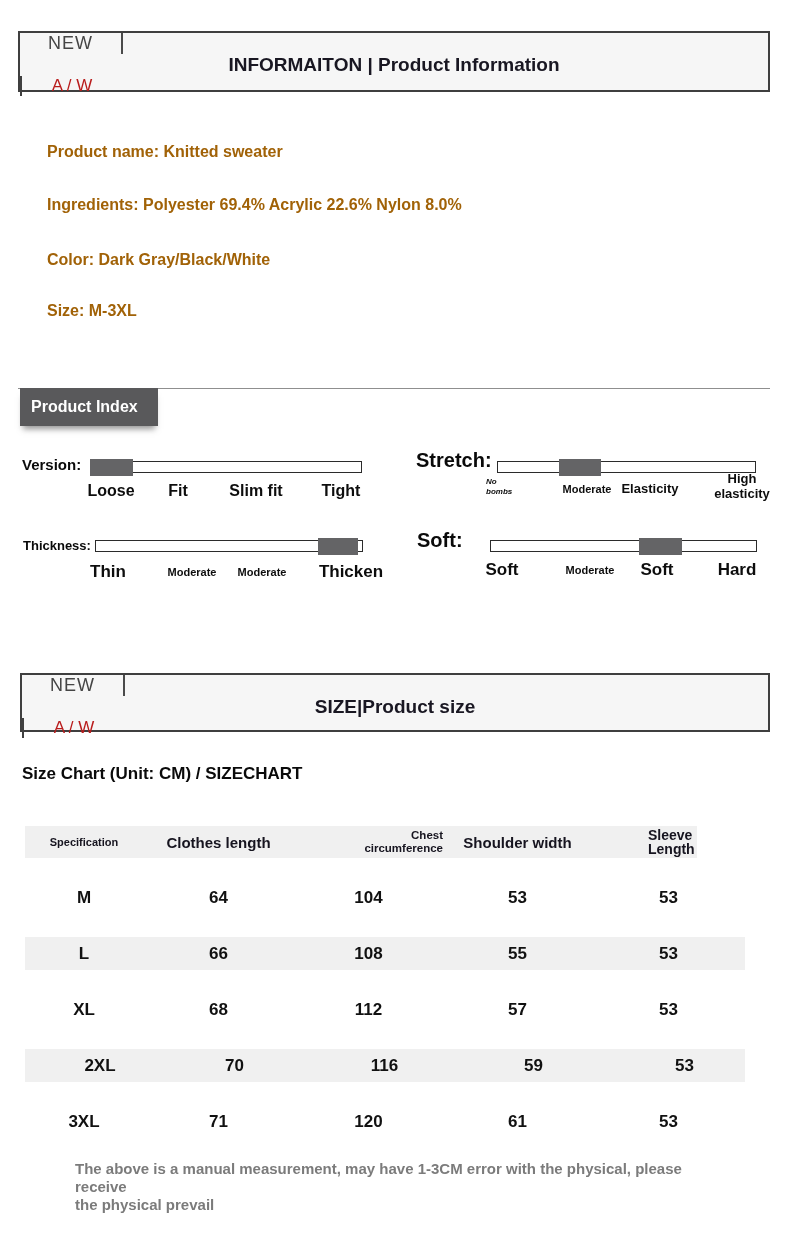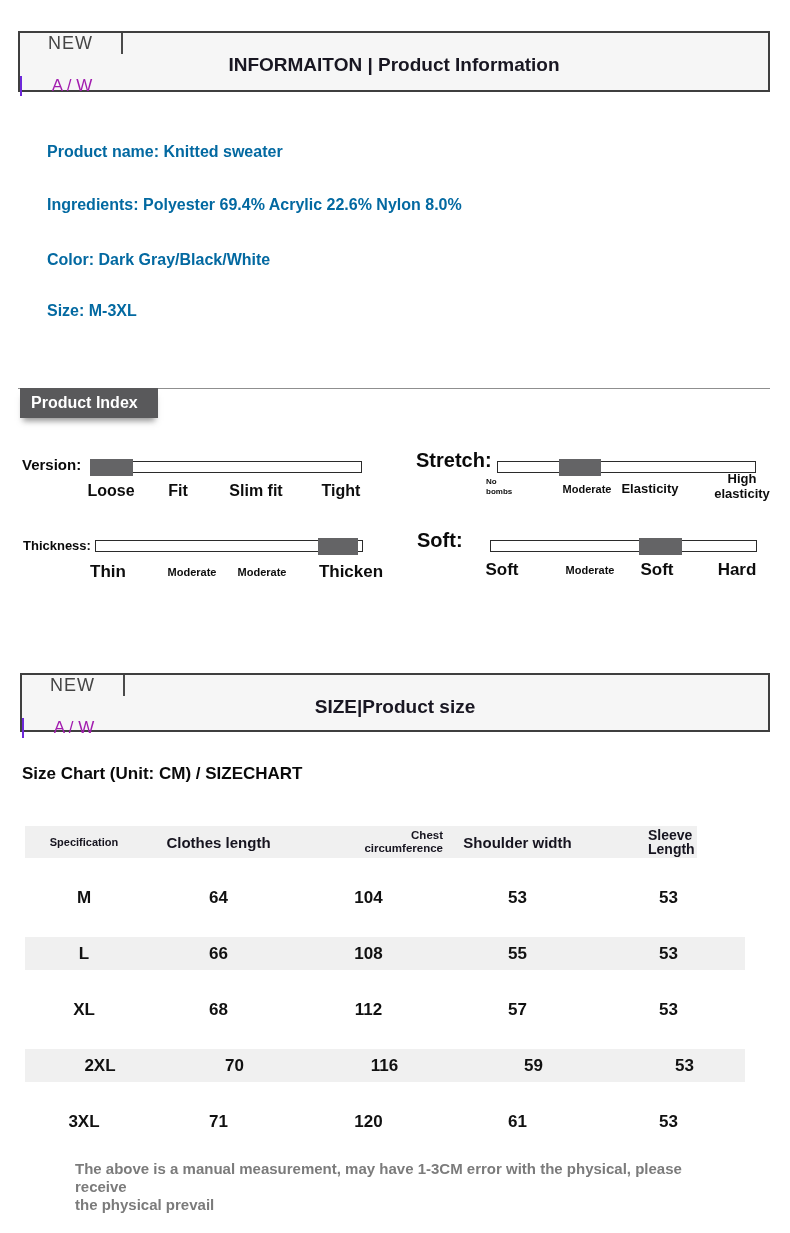--- a/index.html
+++ b/index.html
@@ -5,33 +5,33 @@
   html,body{margin:0;padding:0;background:#ffffff;}
   body{width:790px;height:1233px;position:relative;font-family:"Liberation Sans",sans-serif;color:#0a0a0a;overflow:hidden;}
 
   
   .header-bar{position:absolute;background:#f6f6f6;border:2px solid #3f3f3f;box-sizing:border-box;display:flex;align-items:stretch;flex-direction:column;}
   #info-header{left:18px;top:31px;width:752px;height:61px;}
   #size-header{left:20px;top:673px;width:750px;height:59px;}
   .h-left{width:101px;border-right:2px solid #4a4a4a;display:flex;align-items:center;justify-content:center;
           font-size:18px;color:#454545;letter-spacing:1px;}
   .h-main{flex:1;display:flex;align-items:center;justify-content:center;font-weight:bold;font-size:19px;color:#191722;}
-  .h-right{width:100px;border-left:2px solid #6d28d9;display:flex;align-items:center;justify-content:center;
-           font-size:17px;color:#a21caf;}
+  .h-right{width:100px;border-left:2px solid #404040;display:flex;align-items:center;justify-content:center;
+           font-size:17px;color:#b91c1c;}
 
   
-  .info-line{position:absolute;left:47px;font-weight:bold;font-size:16px;color:#0369a1;white-space:nowrap;}
+  .info-line{position:absolute;left:47px;font-weight:bold;font-size:16px;color:#a16207;white-space:nowrap;}
   #line-name{top:143px;}
   #line-ingredients{top:196px;}
   #line-color{top:251px;}
   #line-size{top:302px;}
 
   
   .index-rule{position:absolute;left:18px;top:388px;width:752px;border-top:1px solid #8f8f8f;}
-  .index-badge{position:absolute;left:20px;top:388px;width:138px;height:30px;background:#59595b;color:#ffffff;
+  .index-badge{position:absolute;left:20px;top:388px;width:138px;height:38px;background:#59595b;color:#ffffff;
                font-weight:bold;font-size:16px;display:flex;align-items:center;padding-left:11px;box-sizing:border-box;
                box-shadow:0 6px 6px -3px rgba(60,60,60,0.55);}
 
   
   .slider-label{position:absolute;font-weight:bold;white-space:nowrap;}
   #version-label{left:22px;top:456px;font-size:15px;}
   #stretch-label{left:416px;top:449px;font-size:20px;}
   #thickness-label{left:23px;top:538px;font-size:13px;}
   #soft-label{left:417px;top:529px;font-size:20px;}
 
@@ -40,21 +40,21 @@
   #version-bar{left:92px;top:461px;width:270px;}
   #version-fill{left:90px;top:459px;width:43px;}
   #stretch-bar{left:497px;top:461px;width:259px;}
   #stretch-fill{left:559px;top:459px;width:42px;}
   #thickness-bar{left:95px;top:540px;width:268px;}
   #thickness-fill{left:318px;top:538px;width:40px;}
   #soft-bar{left:490px;top:540px;width:267px;}
   #soft-fill{left:639px;top:538px;width:43px;}
 
   .opt{position:absolute;transform:translateX(-50%);font-weight:bold;white-space:nowrap;color:#0d0d0d;}
-  .opt.left{transform:none;}
+  .opt.left{transform:none;font-style:italic;}
   
   #v-opt1{left:111px;top:482px;font-size:16px;}
   #v-opt2{left:178px;top:482px;font-size:16px;}
   #v-opt3{left:256px;top:482px;font-size:16px;}
   #v-opt4{left:341px;top:482px;font-size:16px;}
   
   #s-opt1{left:486px;top:477px;font-size:8px;line-height:10px;}
   #s-opt2{left:587px;top:483px;font-size:11px;}
   #s-opt3{left:650px;top:481px;font-size:13px;}
   #s-opt4{left:742px;top:471px;font-size:13px;line-height:15px;text-align:center;}

